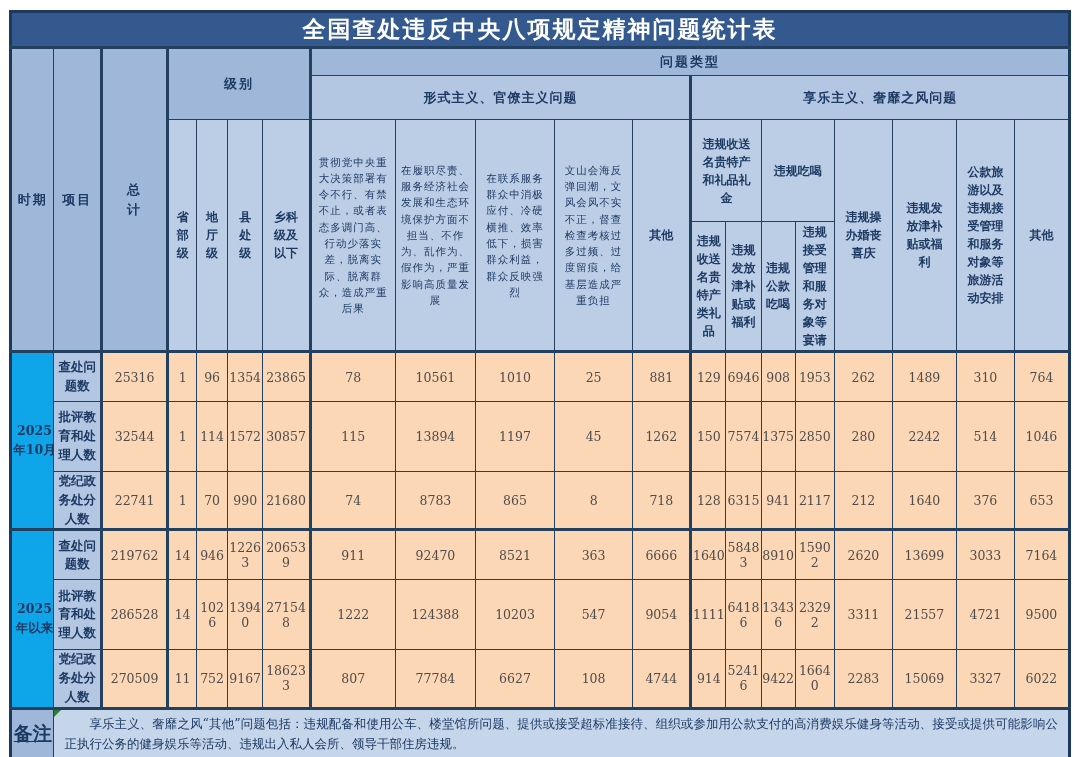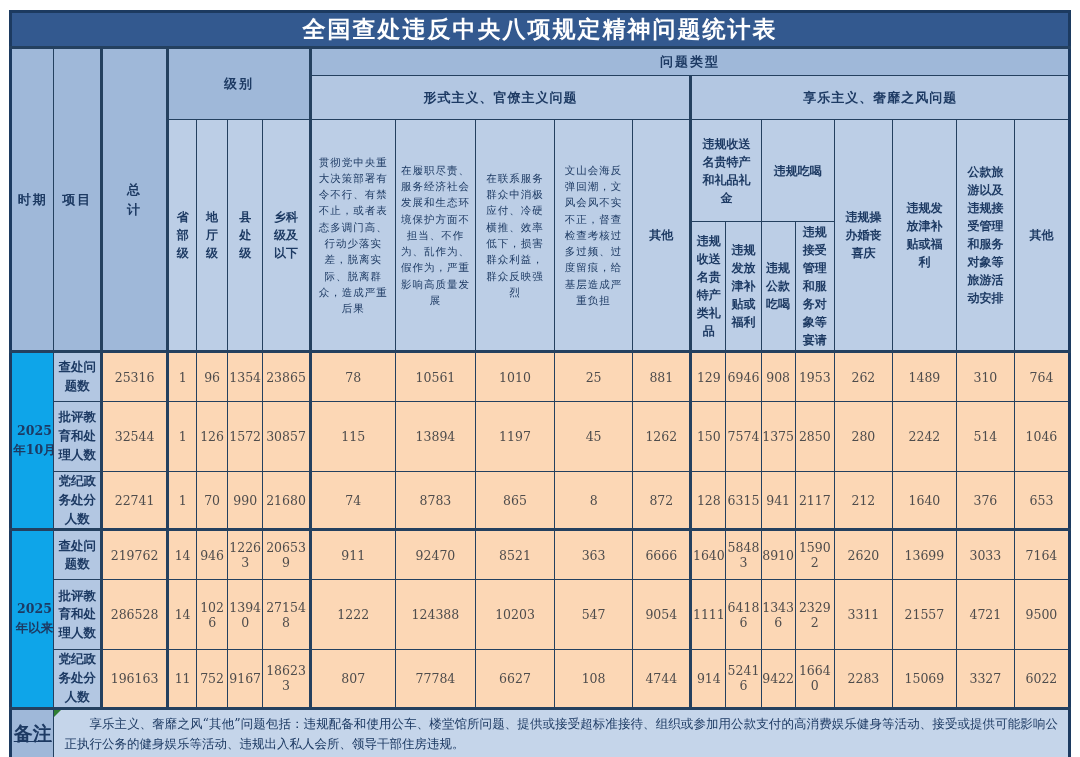--- a/index.html
+++ b/index.html
@@ -164,21 +164,21 @@
         <td class="num">1953</td>
         <td class="num">262</td>
         <td class="num">1489</td>
         <td class="num">310</td>
         <td class="num">764</td>
       </tr>
       <tr class="r-b">
         <td class="lbl bR"><span class="wrap">批评教育和处理人数</span></td>
         <td class="num bR">32544</td>
         <td class="num">1</td>
-        <td class="num">126</td>
+        <td class="num">114</td>
         <td class="num">1572</td>
         <td class="num bR">30857</td>
         <td class="num">115</td>
         <td class="num">13894</td>
         <td class="num">1197</td>
         <td class="num">45</td>
         <td class="num bR">1262</td>
         <td class="num">150</td>
         <td class="num">7574</td>
         <td class="num">1375</td>
@@ -192,21 +192,21 @@
         <td class="lbl bR"><span class="wrap">党纪政务处分人数</span></td>
         <td class="num bR">22741</td>
         <td class="num">1</td>
         <td class="num">70</td>
         <td class="num">990</td>
         <td class="num bR">21680</td>
         <td class="num">74</td>
         <td class="num">8783</td>
         <td class="num">865</td>
         <td class="num">8</td>
-        <td class="num bR">872</td>
+        <td class="num bR">718</td>
         <td class="num">128</td>
         <td class="num">6315</td>
         <td class="num">941</td>
         <td class="num">2117</td>
         <td class="num">212</td>
         <td class="num">1640</td>
         <td class="num">376</td>
         <td class="num">653</td>
       </tr>
       <tr class="r-a bT">
@@ -247,21 +247,21 @@
         <td class="num">64186</td>
         <td class="num">13436</td>
         <td class="num">23292</td>
         <td class="num">3311</td>
         <td class="num">21557</td>
         <td class="num">4721</td>
         <td class="num">9500</td>
       </tr>
       <tr class="r-c">
         <td class="lbl bR"><span class="wrap">党纪政务处分人数</span></td>
-        <td class="num bR">196163</td>
+        <td class="num bR">270509</td>
         <td class="num">11</td>
         <td class="num">752</td>
         <td class="num">9167</td>
         <td class="num bR">186233</td>
         <td class="num">807</td>
         <td class="num">77784</td>
         <td class="num">6627</td>
         <td class="num">108</td>
         <td class="num bR">4744</td>
         <td class="num">914</td>

